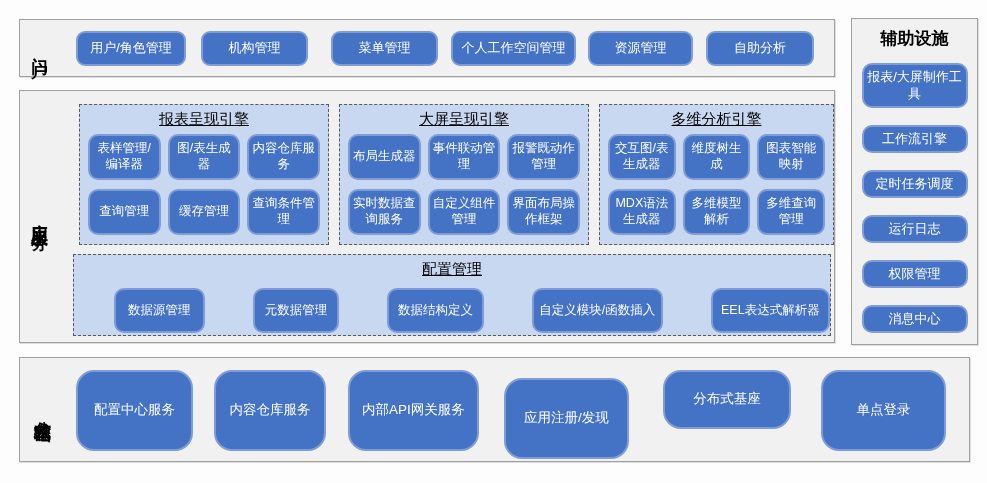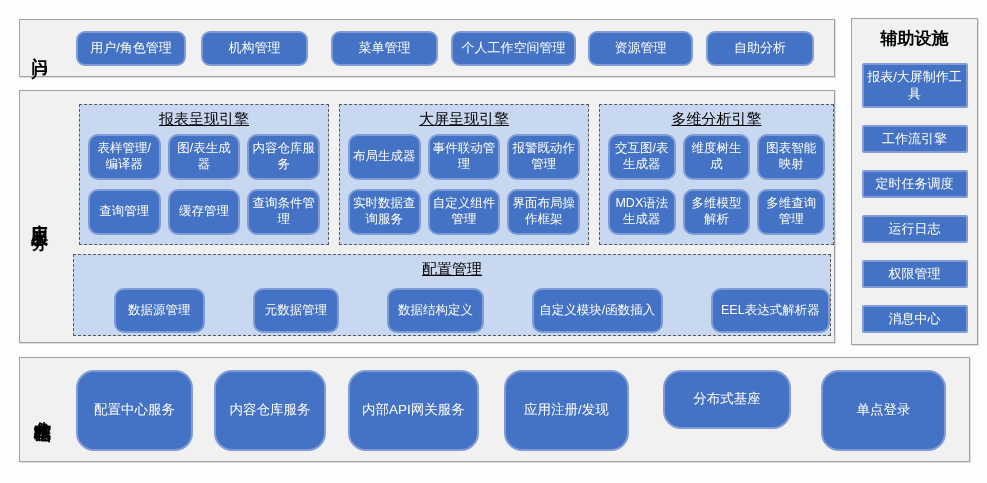--- a/index.html
+++ b/index.html
@@ -15,21 +15,21 @@
   .engine-group { position:absolute; background:var(--group_fill,#c9d8f1); border:1.5px dashed #595959; box-sizing:border-box; }
   .group-title { text-align:center; font-size:15px; color:#000; margin-top:5px;text-decoration:underline; }
   .group-grid { display:grid; grid-template-columns:repeat(3,1fr); gap:9px 7px; padding:5px 8px 8px; }
   .grid-btn { height:46px; border-radius:10px; font-size:12.5px; }
 
   .config-row { display:flex; gap:48px; padding-left:40px; margin-top:9px; }
   .config-btn { height:45px; border-radius:10px; font-size:12.5px; }
 
   .big-btn { border-radius:18px; font-size:13.5px; }
   .aux-title { font-weight:700; font-size:17px; text-align:center; margin-top:8px; color:#000; }
-  .aux-btn { width:106px; height:28px; border-radius:2px; margin:17px auto 0; }
+  .aux-btn { width:106px; height:28px; border-radius:10px; margin:17px auto 0; }
   .aux-btn.first { height:45px; margin-top:13px; }
 </style>
 </head>
 <body>
 
 <div class="canvas">
 
   <section class="panel" style="left:19px; top:19px; width:816px; height:58px;">
     <div class="vlabel" style="left:11px; letter-spacing:4px;">门户</div>
     <div class="node abs" style="left:56px; top:11px; width:110px; height:35px;">用户/角色管理</div>
@@ -89,21 +89,21 @@
         <div class="node config-btn" style="width:124px;">EEL表达式解析器</div>
       </div>
     </div>
   </section>
 
   <section class="panel" style="left:19px; top:357px; width:951px; height:105px;">
     <div class="vlabel" style="left:14px; letter-spacing:1px;">分布式基础</div>
     <div class="node abs big-btn" style="left:56px; top:12px; width:117px; height:81px;">配置中心服务</div>
     <div class="node abs big-btn" style="left:194px; top:12px; width:112px; height:81px;">内容仓库服务</div>
     <div class="node abs big-btn" style="left:328px; top:12px; width:131px; height:81px;">内部API网关服务</div>
-    <div class="node abs big-btn" style="left:484px; top:12px; width:125px; height:81px;">应用注册/发现</div>
+    <div class="node abs big-btn" style="left:484px; top:20px; width:125px; height:81px;">应用注册/发现</div>
     <div class="node abs big-btn" style="left:643px; top:12px; width:128px; height:59px;">分布式基座</div>
     <div class="node abs big-btn" style="left:801px; top:12px; width:125px; height:81px;">单点登录</div>
   </section>
 
   <section class="panel" style="left:851px; top:18px; width:127px; height:327px;">
     <div class="aux-title">辅助设施</div>
     <div class="node aux-btn first">报表/大屏制作工具</div>
     <div class="node aux-btn">工作流引擎</div>
     <div class="node aux-btn">定时任务调度</div>
     <div class="node aux-btn">运行日志</div>

